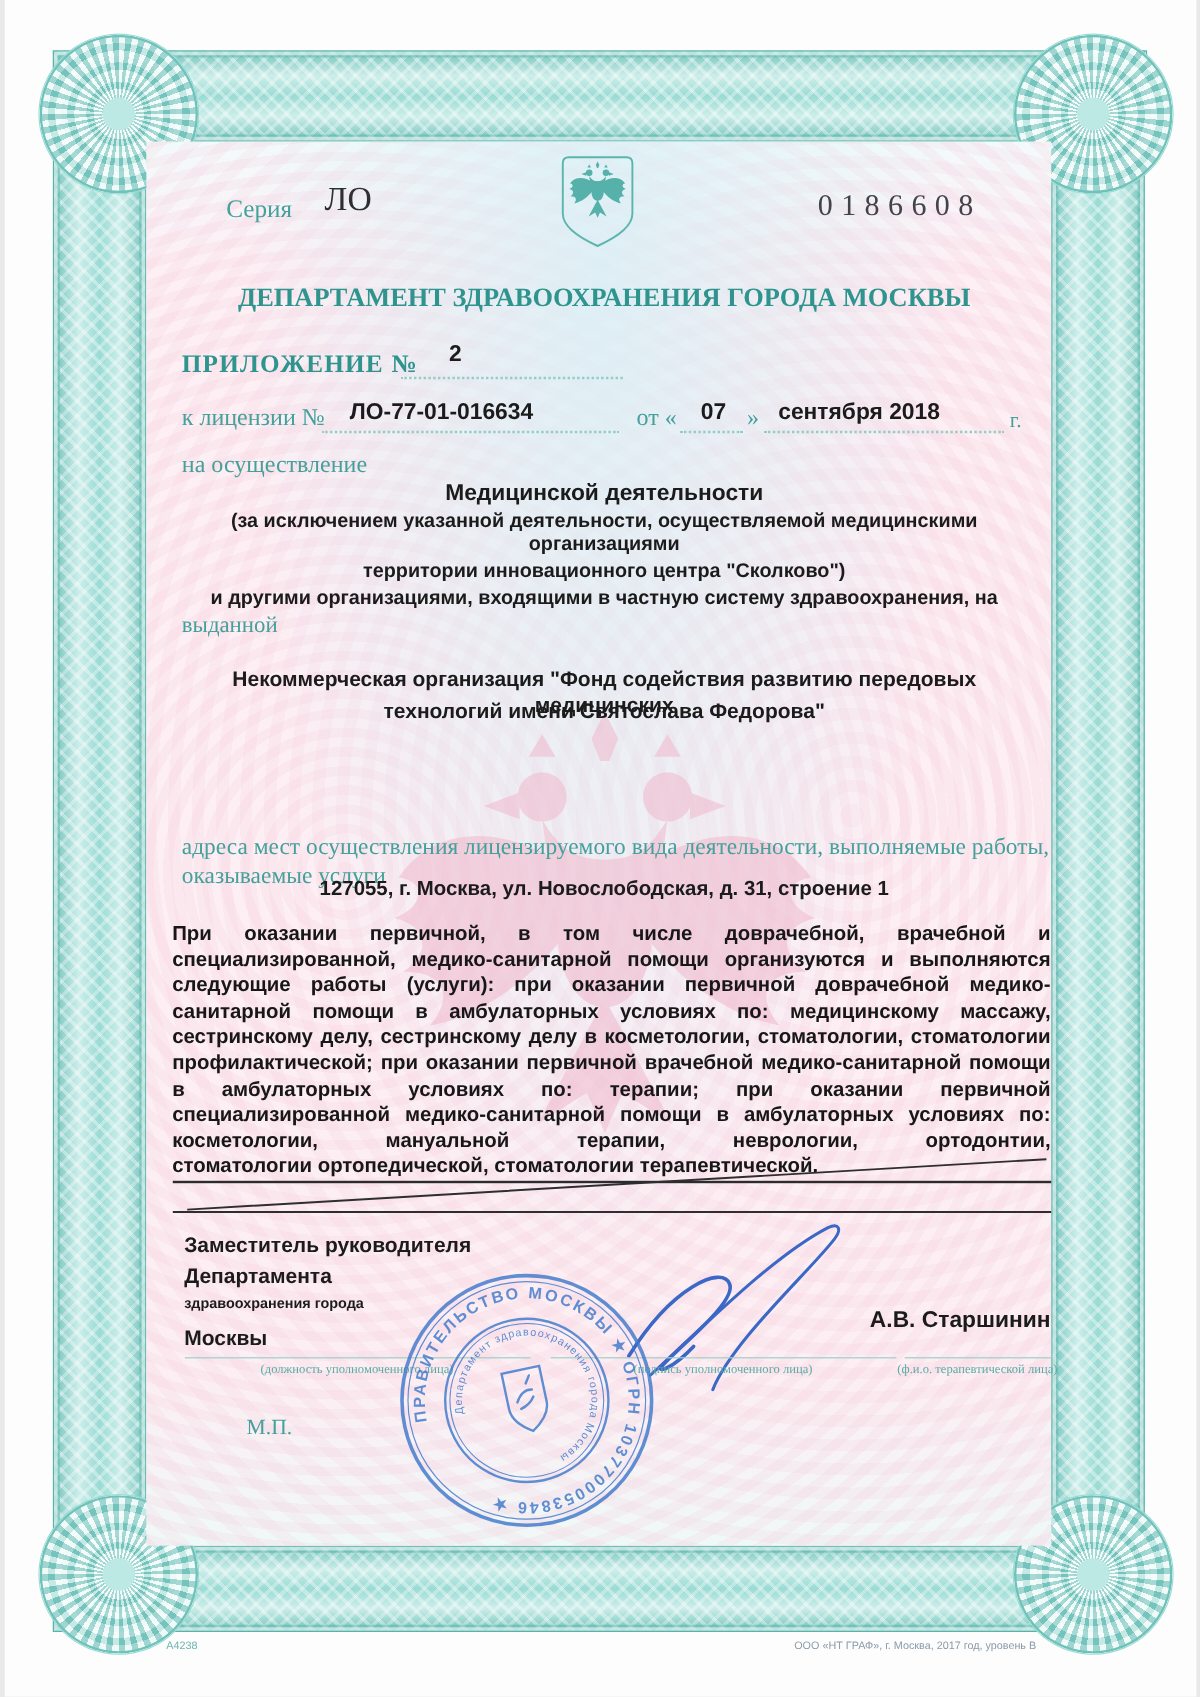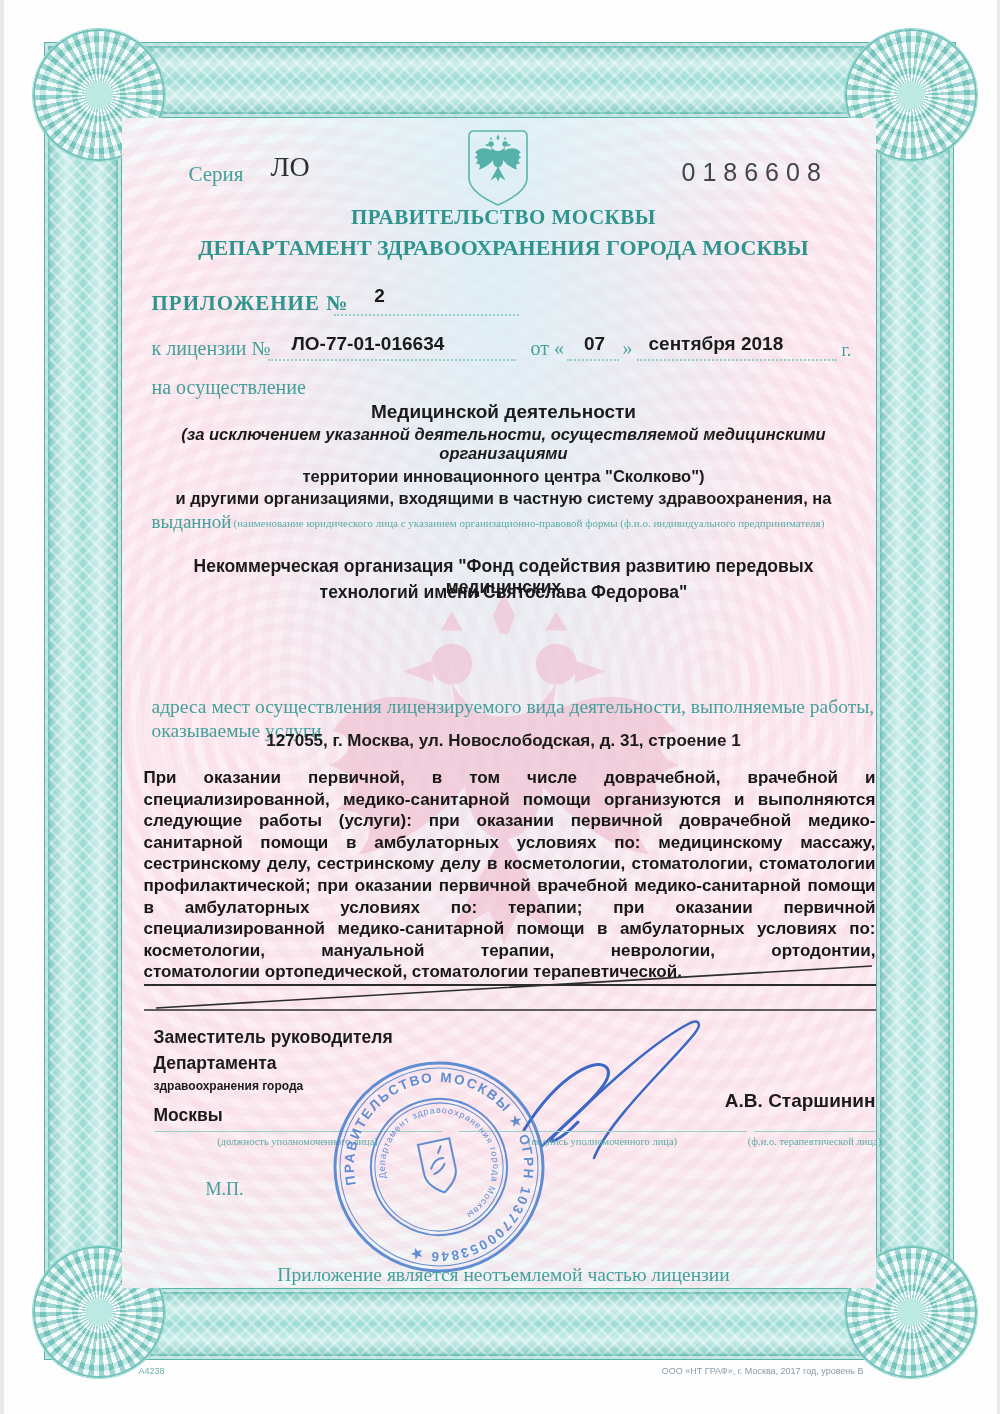--- a/index.html
+++ b/index.html
@@ -34,21 +34,21 @@
   .teal-bold{font-family:"Liberation Serif",serif;color:#2f948e;font-weight:bold;}
   .ink{font-family:"Liberation Sans",sans-serif;font-weight:bold;color:#1b1b1b;}
   .center{left:130px;width:740px;text-align:center;}
   .caption{font-family:"Liberation Serif",serif;color:#5aaca6;font-size:10.5px;text-align:center;}
   .uline{position:absolute;height:0;border-top:2px dotted #93cdc7;}
   .sigline{position:absolute;height:0;border-top:1px solid #9ccfca;}
   .works{left:140px;top:767px;width:732px;font-family:"Liberation Sans",sans-serif;font-weight:bold;
          color:#171717;font-size:17px;line-height:21.6px;}
   .works-main{text-align:justify;text-align-last:justify;margin:0;}
   .works-last{border-bottom:2px solid #2c2c2c;padding-bottom:1px;}
-  .formnum{font-family:Liberation Sans, sans-serif;font-size:25px;letter-spacing:7px;color:#43434b;}
+  .formnum{font-family:Liberation Serif, serif;font-size:25px;letter-spacing:7px;color:#43434b;}
   .tiny{font-family:"Liberation Sans",sans-serif;font-size:9px;}
 </style>
 </head>
 <body>
 
 <div id="page">
 
   <svg width="0" height="0" style="position:absolute" aria-hidden="true">
     <defs>
       <symbol id="eagle" viewBox="0 0 120 120">
@@ -86,46 +86,44 @@
   <div class="abs serif-label" style="left:185px;top:162px;font-size:21px;">Серия</div>
   <div class="abs" style="left:267px;top:151px;font-family:'Liberation Serif',serif;font-size:28px;color:#2e2e35;">ЛО</div>
 
   <svg class="abs" style="left:459px;top:126px;" width="70" height="84" viewBox="0 0 70 84">
     <path d="M6,10 Q6,5 11,5 H59 Q64,5 64,10 V52 Q64,66 35,79 Q6,66 6,52 Z" fill="none" stroke="#5bb5ad" stroke-width="1.6"></path>
     <use href="#eagle" x="5" y="7" width="60" height="60" fill="#55b1a9"></use>
   </svg>
 
   <div class="abs formnum" style="left:678px;top:158px;">0186608</div>
 
-  <div class="abs center teal-bold" style="top:205px;font-size:21px;letter-spacing:.5px;">ПРАВИТЕЛЬСТВО МОСКВЫ</div>
   <div class="abs center teal-bold" style="top:235px;font-size:22px;">ДЕПАРТАМЕНТ ЗДРАВООХРАНЕНИЯ ГОРОДА МОСКВЫ</div>
 
   <div class="abs teal-bold" style="left:148px;top:291px;font-size:21px;letter-spacing:1px;">ПРИЛОЖЕНИЕ №</div>
   <div class="abs ink" style="left:352px;top:285px;width:48px;text-align:center;font-size:19px;">2</div>
   <div class="uline" style="left:330px;top:314px;width:185px;"></div>
 
   <div class="abs serif-label" style="left:148px;top:337px;">к лицензии №</div>
   <div class="abs ink" style="left:288px;top:333px;font-size:19px;">ЛО-77-01-016634</div>
   <div class="uline" style="left:264px;top:359px;width:248px;"></div>
   <div class="abs serif-label" style="left:527px;top:337px;">от «</div>
   <div class="abs ink" style="left:566px;top:333px;width:50px;text-align:center;font-size:19px;">07</div>
   <div class="abs serif-label" style="left:619px;top:337px;">»</div>
   <div class="uline" style="left:563px;top:359px;width:52px;"></div>
   <div class="abs ink" style="left:645px;top:333px;font-size:19px;">сентября 2018</div>
   <div class="uline" style="left:633px;top:359px;width:200px;"></div>
   <div class="abs serif-label" style="left:838px;top:340px;font-size:18px;">г.</div>
 
   <div class="abs serif-label" style="left:148px;top:376px;font-family:Liberation Serif, serif;">на осуществление</div>
   <div class="abs center ink" style="top:401px;font-size:19px;">Медицинской деятельности</div>
-  <div class="abs center ink" style="top:425px;font-size:16.5px;font-style:italic;">(за исключением указанной деятельности, осуществляемой медицинскими организациями</div>
+  <div class="abs center ink" style="top:425px;font-size:16.5px;">(за исключением указанной деятельности, осуществляемой медицинскими организациями</div>
   <div class="abs center ink" style="top:446px;font-size:16.5px;margin-top:43px;">и другими организациями, входящими в частную систему здравоохранения, на</div>
   <div class="abs center ink" style="top:467px;font-size:16.5px;">территории инновационного центра "Сколково")</div>
 
   <div class="abs serif-label" style="left:148px;top:511px;font-size:19px;">выданной</div>
-  <div class="abs caption" style="left:230px;top:517px;width:630px;text-align:left;font-size:11px;">(наименование юридического лица с указанием организационно-правовой формы  (ф.и.о. индивидуального предпринимателя)</div>
   <div class="abs center ink" style="top:556px;font-size:17.5px;">Некоммерческая организация "Фонд содействия развитию передовых медицинских</div>
   <div class="abs center ink" style="top:582px;font-size:17.5px;">технологий имени Святослава Федорова"</div>
 
   <div class="abs serif-label" style="left:148px;top:696px;font-size:19.5px;">адреса мест осуществления лицензируемого вида деятельности, выполняемые работы,</div>
   <div class="abs serif-label" style="left:148px;top:720px;font-size:19.5px;">оказываемые услуги</div>
   <div class="abs center ink" style="top:731px;font-size:17px;">127055, г. Москва, ул. Новослободская, д. 31, строение 1</div>
 
   <div class="abs works">
     <p class="works-main">При оказании первичной, в том числе доврачебной, врачебной и специализированной, медико-санитарной помощи организуются и выполняются следующие работы (услуги): при оказании первичной доврачебной медико-санитарной помощи в амбулаторных условиях по: медицинскому массажу, сестринскому делу, сестринскому делу в косметологии, стоматологии, стоматологии профилактической; при оказании первичной врачебной медико-санитарной помощи в амбулаторных условиях по: терапии; при оказании первичной специализированной медико-санитарной помощи в амбулаторных условиях по: косметологии, мануальной терапии, неврологии, ортодонтии,</p>
     <div class="works-last">стоматологии ортопедической, стоматологии терапевтической.</div>
@@ -170,17 +168,16 @@
       <text font-family="Liberation Sans, sans-serif" font-size="9" fill="#3f79cc" stroke="none" letter-spacing="1">
         <textPath href="#stampInner">Департамент здравоохранения города Москвы</textPath>
       </text>
       <g>
         <path d="M96,86 h32 v30 q0,12 -16,22 q-16,-10 -16,-22 z" stroke-width="2"></path>
         <path d="M104,112 q6,-10 14,-8 m-12,14 q8,-2 12,-8 m-4,-12 l4,-6" stroke-width="2" stroke-linecap="round"></path>
       </g>
     </g>
   </svg>
 
-  <div class="abs center" style="top:1264px;font-family:'Liberation Serif',serif;color:#44a09b;font-size:19.5px;">Приложение является неотъемлемой частью лицензии</div>
   <div class="abs tiny" style="left:135px;top:1366px;color:#6fb5ae;">А4238</div>
   <div class="abs tiny" style="left:560px;top:1366px;width:300px;text-align:right;color:#8a9aa8;">ООО «НТ ГРАФ», г. Москва, 2017 год, уровень В</div>
 
 </div>
 
 </body></html>

